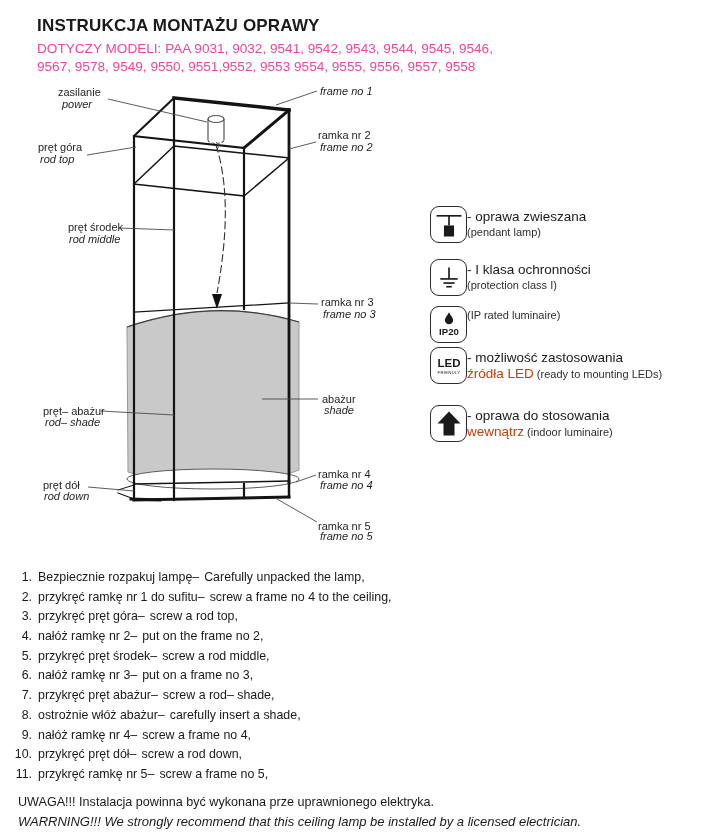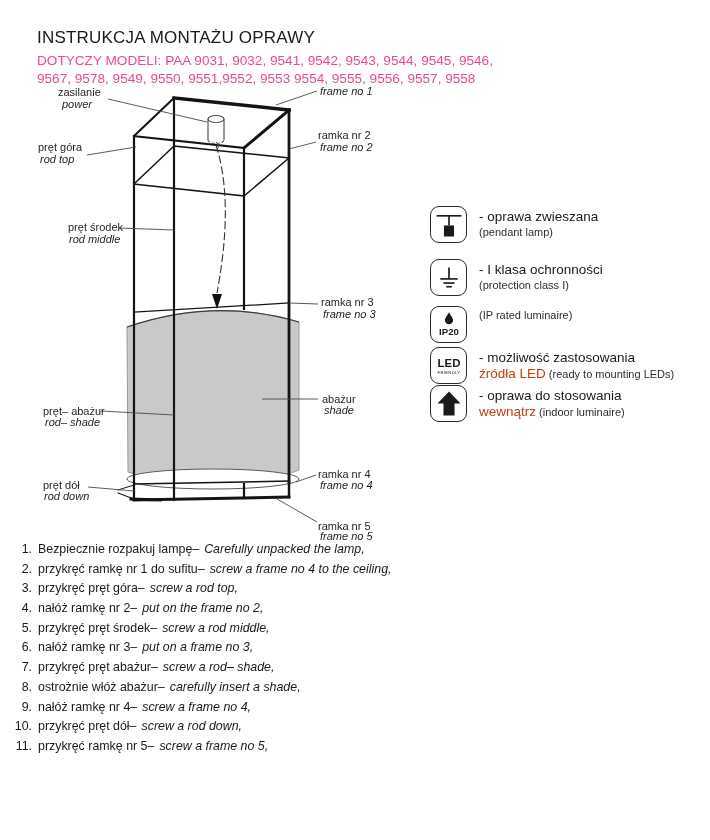--- a/index.html
+++ b/index.html
@@ -1,38 +1,38 @@
 <!DOCTYPE html>
 <html><head>
 <meta charset="utf-8">
 <style>
   html,body{margin:0;padding:0;background:#fff;}
   .page{position:relative;width:710px;height:840px;background:#fff;overflow:hidden;
         font-family:"Liberation Sans",sans-serif;color:#1a1a1a;}
   .header{position:absolute;left:37px;top:12px;width:560px;}
-  .title{font-size:17px;font-weight:normal;letter-spacing:.2px;margin:16px 0 4px 0;}
+  .title{font-size:17px;font-weight:bold;letter-spacing:.2px;margin:4px 0 4px 0;}
   .subtitle{font-size:13.6px;line-height:17.5px;color:#ec4899;}
   .diagram-svg{position:absolute;left:30px;top:85px;}
   .diagram-svg text{font-family:"Liberation Sans",sans-serif;font-size:11px;fill:#1f1f1f;}
   .diagram-svg text.it{font-style:italic;}
   .fr{stroke:#141414;stroke-linecap:square;}
   .ld{stroke:#4a4a4a;stroke-width:0.9;}
   .legend{position:absolute;left:430px;top:206px;width:278px;height:232px;}
   .lrow{position:absolute;left:0;display:flex;align-items:flex-start;}
   .libox{width:37px;height:37px;border:1.6px solid #2c2c2c;border-radius:9px;flex:0 0 auto;
          display:flex;align-items:center;justify-content:center;box-sizing:border-box;}
-  .ltxt{margin-left:12px;padding-top:2px;}
+  .ltxt{padding-top:2px;}
   .l1{font-size:13.5px;line-height:17px;color:#1a1a1a;}
   .l2{font-size:11px;line-height:15px;color:#2e2e2e;}
   .l2m{font-size:13.5px;color:#c2410c;}
   .l2m:empty{display:none;}
   .instructions{position:absolute;left:13px;top:542px;width:520px;}
   .item{display:flex;align-items:baseline;height:19.7px;font-size:12.4px;white-space:nowrap;}
   .num{display:inline-block;width:19px;text-align:right;margin-right:6px;flex:0 0 auto;}
-  .en{font-style:italic;margin-left:5px;}
+  .en{margin-left:5px;margin-top:28px;}
   .warning{position:absolute;left:18px;top:793px;width:660px;}
   .warn-pl{font-size:12.6px;line-height:19px;}
   .warn-en{font-size:13px;line-height:19px;font-style:italic;}
 </style>
 </head>
 <body>
 
 <div class="page">
 
   <div class="header">
@@ -183,21 +183,21 @@
           <text x="18.5" y="19.5" text-anchor="middle" font-family="Liberation Sans,sans-serif" font-size="12.5" font-weight="bold" fill="#1a1a1a">LED</text>
           <text x="18.5" y="27" text-anchor="middle" font-family="Liberation Sans,sans-serif" font-size="4.6" letter-spacing="0.3" fill="#1a1a1a">FRIENDLY</text>
         </svg>
       </div>
       <div class="ltxt">
         <div class="l1">- możliwość zastosowania</div>
         <div class="l2"><span class="l2m">źródła LED</span> <span>(ready to mounting LEDs)</span></div>
       </div>
     </div>
 
-    <div class="lrow" style="top:179px">
+    <div class="lrow" style="top:199px">
       <div class="libox">
         <svg width="34" height="34" viewBox="0 0 37 37">
           <polygon points="18.5,5 31,18 24.5,18 24.5,31 12.5,31 12.5,18 6,18" fill="#1a1a1a"></polygon>
         </svg>
       </div>
       <div class="ltxt">
         <div class="l1">- oprawa do stosowania</div>
         <div class="l2"><span class="l2m">wewnątrz</span> <span>(indoor luminaire)</span></div>
       </div>
     </div>
@@ -254,14 +254,18 @@
         <span class="pl">przykręć pręt dół–</span>
         <span class="en">screw a rod down,</span>
       </div>
     <div class="item">
         <span class="num">11.</span>
         <span class="pl">przykręć ramkę nr 5–</span>
         <span class="en">screw a frame no 5,</span>
       </div>
   </div>
 
+  <div class="warning">
+    <div class="warn-pl">UWAGA!!! Instalacja powinna być wykonana prze uprawnionego elektryka.</div>
+    <div class="warn-en">WARRNING!!! We strongly recommend that this ceiling lamp be installed by a licensed electrician.</div>
+  </div>
 
 </div>
 
 </body></html>

